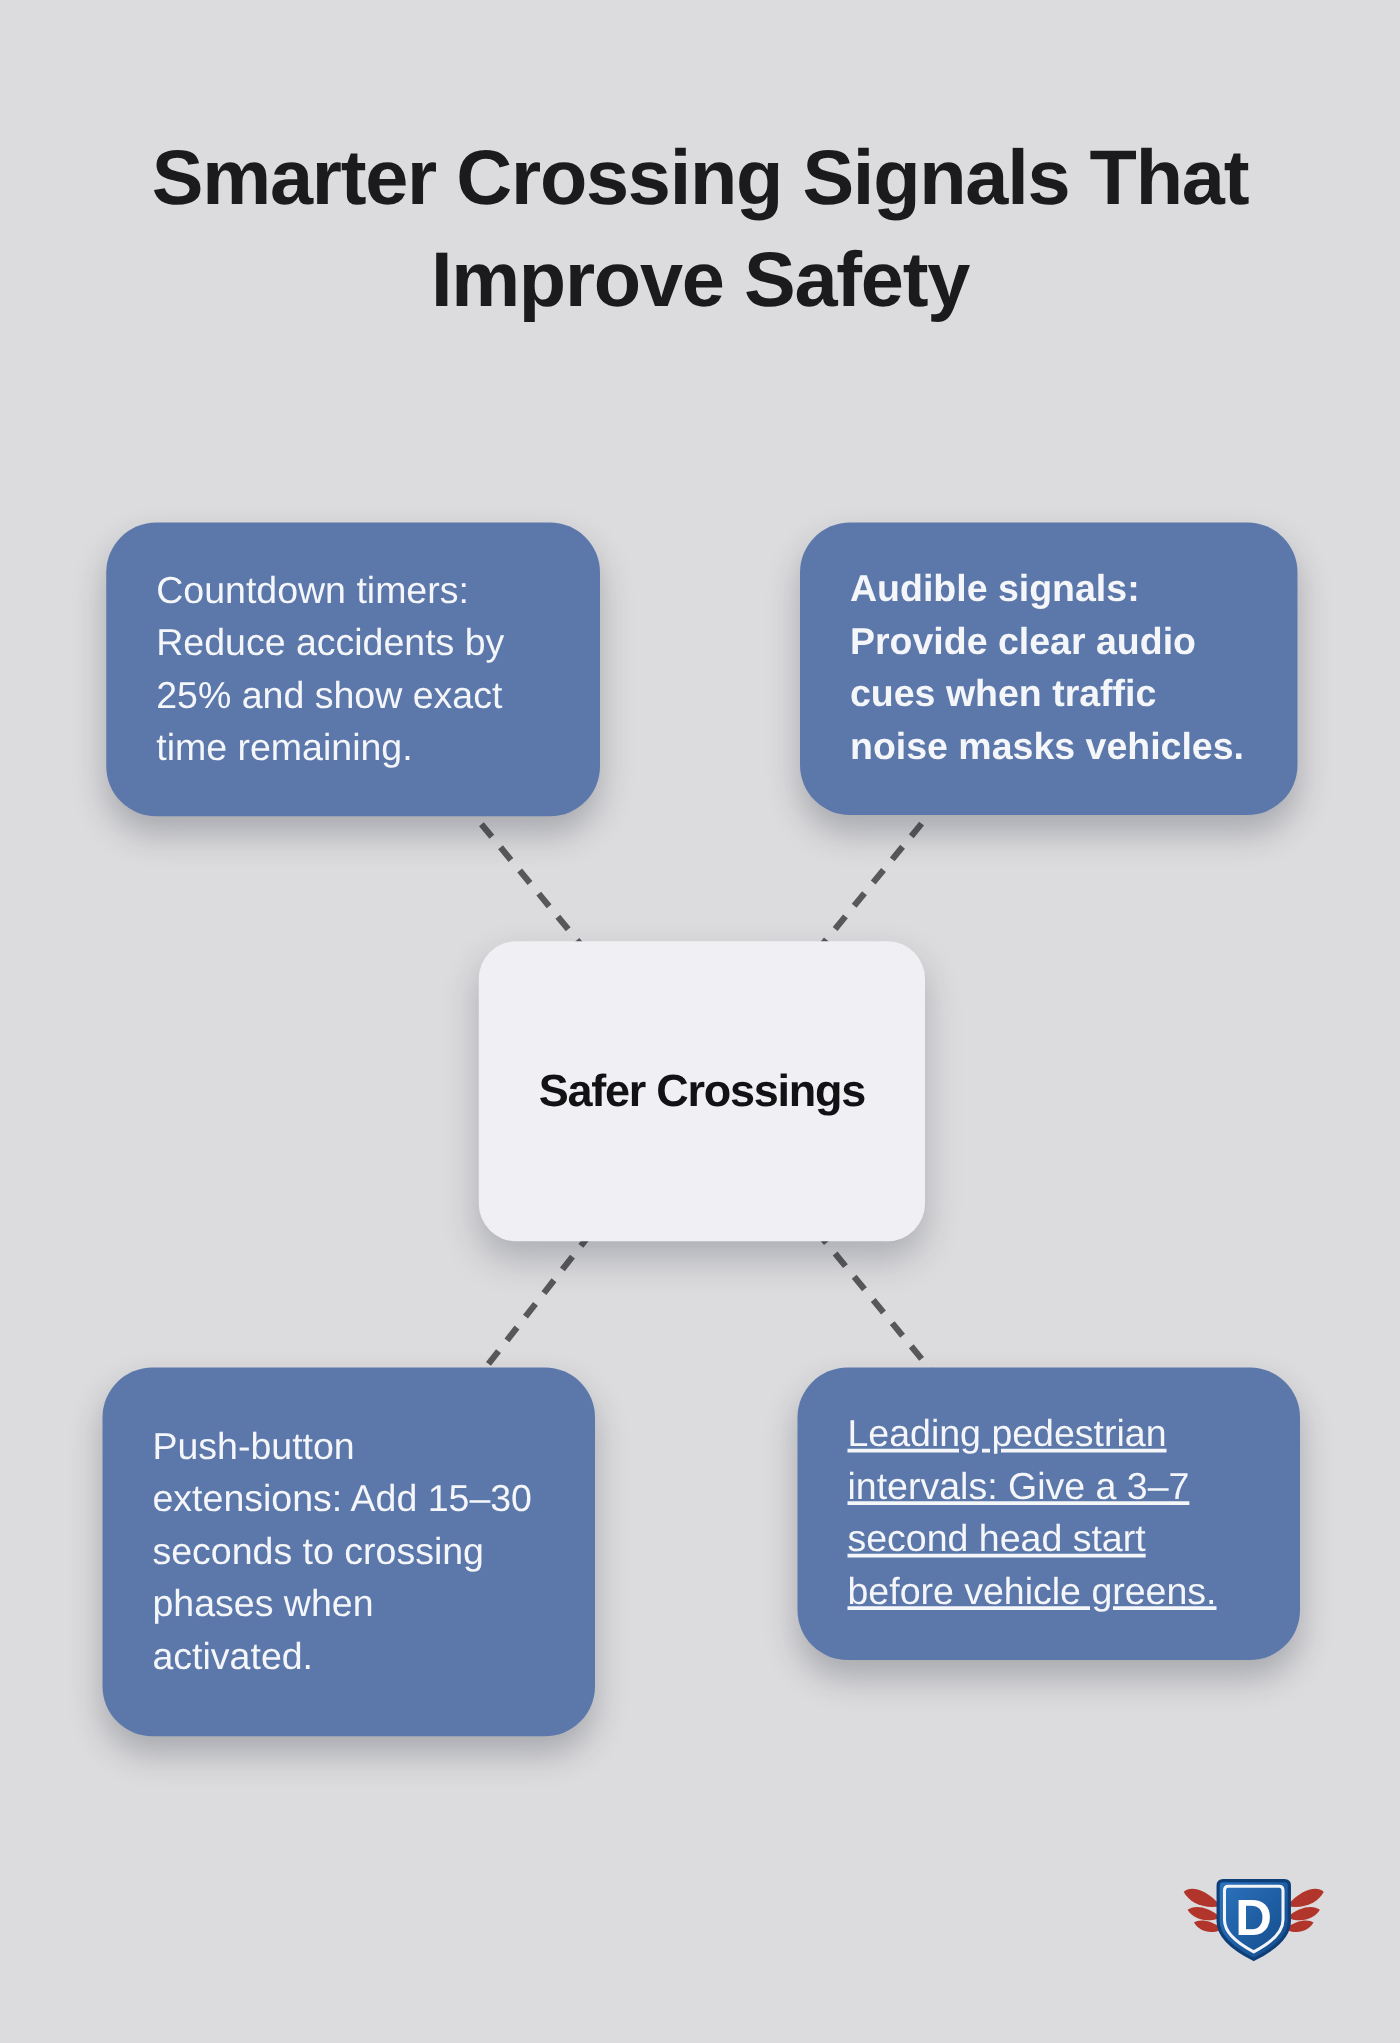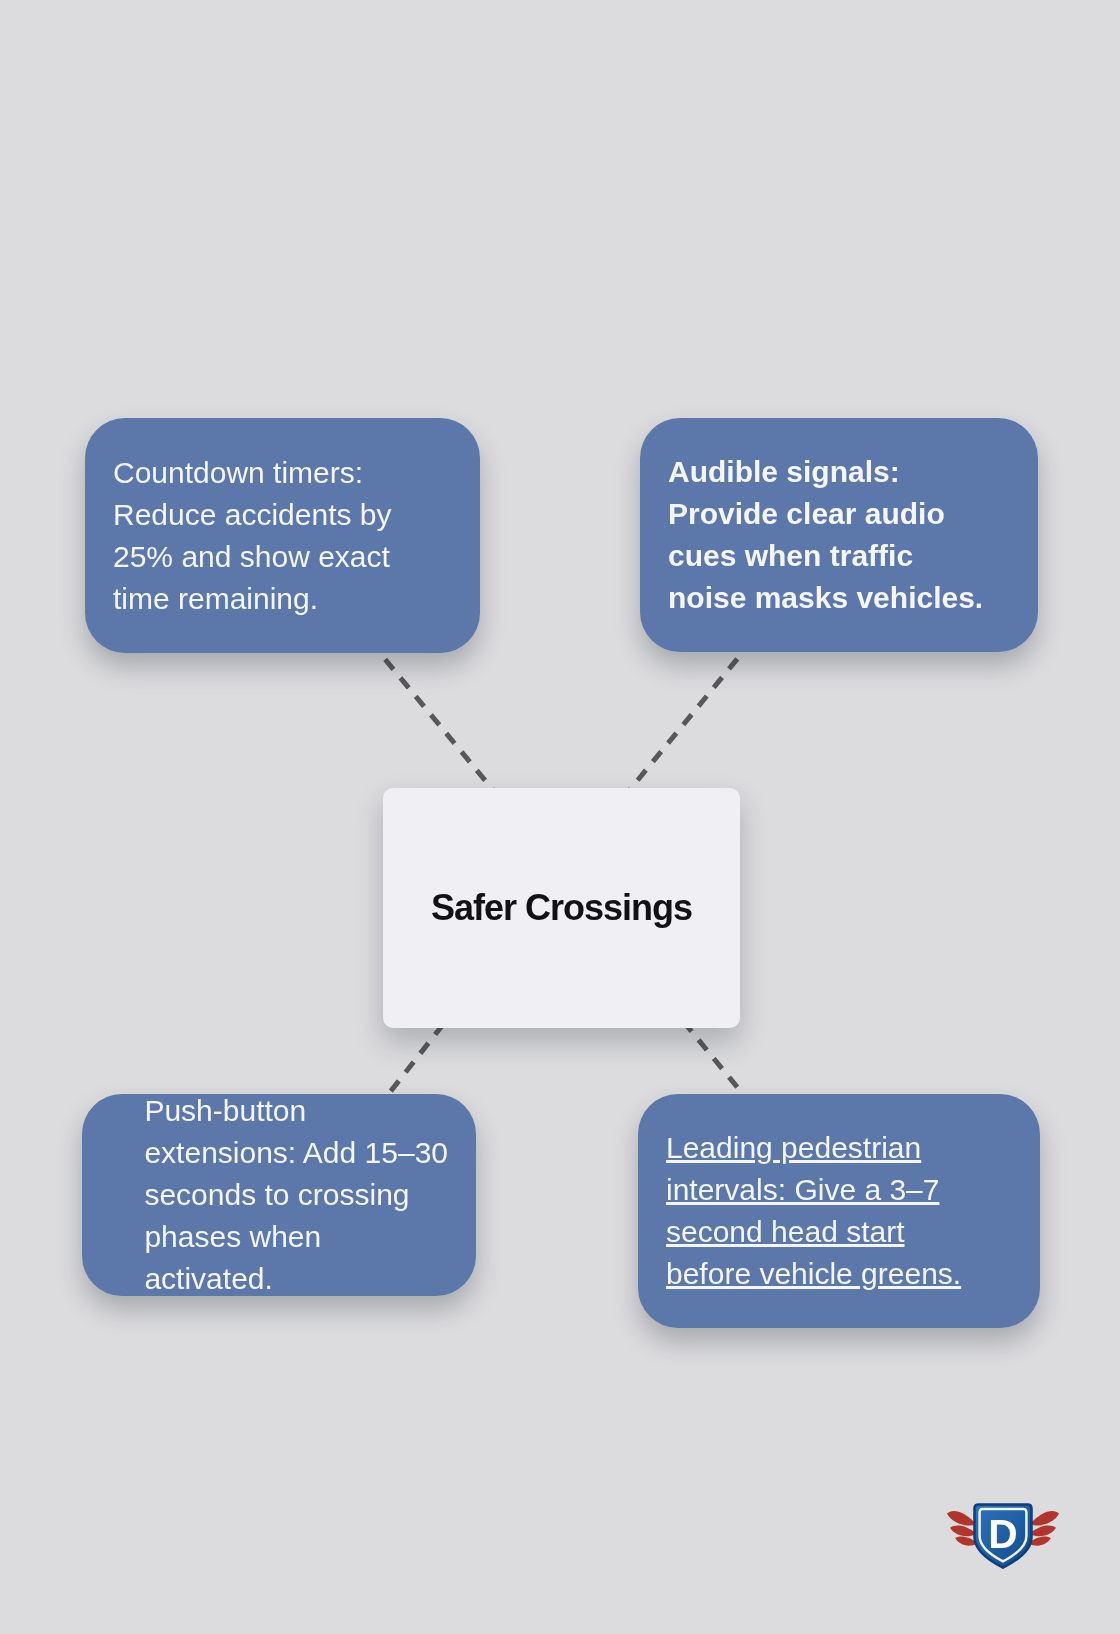--- a/index.html
+++ b/index.html
@@ -35,35 +35,35 @@
   .node{
     position:absolute;
     background:var(--node,#5c78ab);
     border-radius:40px;
     color:var(--node-text,#f4f6f9);
     display:flex;
     align-items:center;
     box-shadow:0 14px 26px rgba(35,40,55,.28);
   }
   .node p{
-    margin:0;
+    margin:12px;
     padding:0 28px;
     font-size:30px;
     line-height:42px;
     white-space:pre-line;
   }
   .node-tl{left:85px;top:418px;width:395px;height:235px;}
   .node-tr{left:640px;top:418px;width:398px;height:234px;font-weight:bold;}
-  .node-bl{left:82px;top:1094px;width:394px;height:202px;justify-content:flex-end;}
+  .node-bl{left:82px;top:1094px;width:394px;height:295px;}
   .node-br{left:638px;top:1094px;width:402px;height:234px;text-decoration:underline;}
   .center-node{
     position:absolute;
-    left:383px;top:788px;width:357px;height:240px;
+    left:383px;top:753px;width:357px;height:240px;
     background:var(--center-bg,#f0f0f4);
-    border-radius:10px;
+    border-radius:30px;
     display:flex;align-items:center;justify-content:center;
     box-shadow:0 14px 28px rgba(35,40,55,.25);
   }
   .center-node span{
     font-size:36px;
     font-weight:700;
     letter-spacing:-1px;
     color:var(--center-text,#121214);
   }
   .logo{
@@ -79,20 +79,22 @@
     font-family:"Liberation Sans",sans-serif;
     font-size:40px;
     font-weight:700;
   }
 </style>
 </head>
 <body>
 
 <div class="canvas">
 
+  <h1 class="title">Smarter Crossing Signals That
+Improve Safety</h1>
 
   <svg class="connectors" viewBox="0 0 1120 1634" aria-hidden="true">
     <line x1="561.5" y1="873" x2="282.5" y2="535"></line>
     <line x1="561.5" y1="873" x2="839" y2="535"></line>
     <line x1="561.5" y1="873" x2="279" y2="1234"></line>
     <line x1="561.5" y1="873" x2="839" y2="1211"></line>
   </svg>
 
   <div class="node node-tl">
     <p>Countdown timers:

